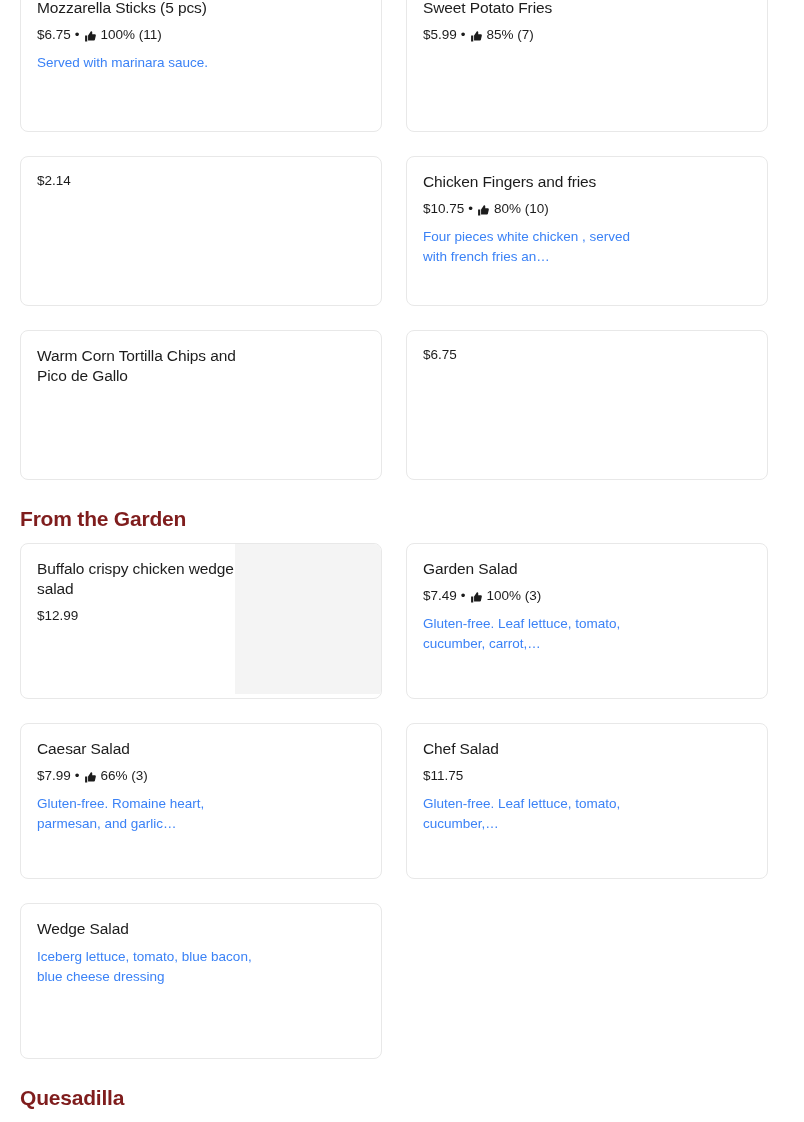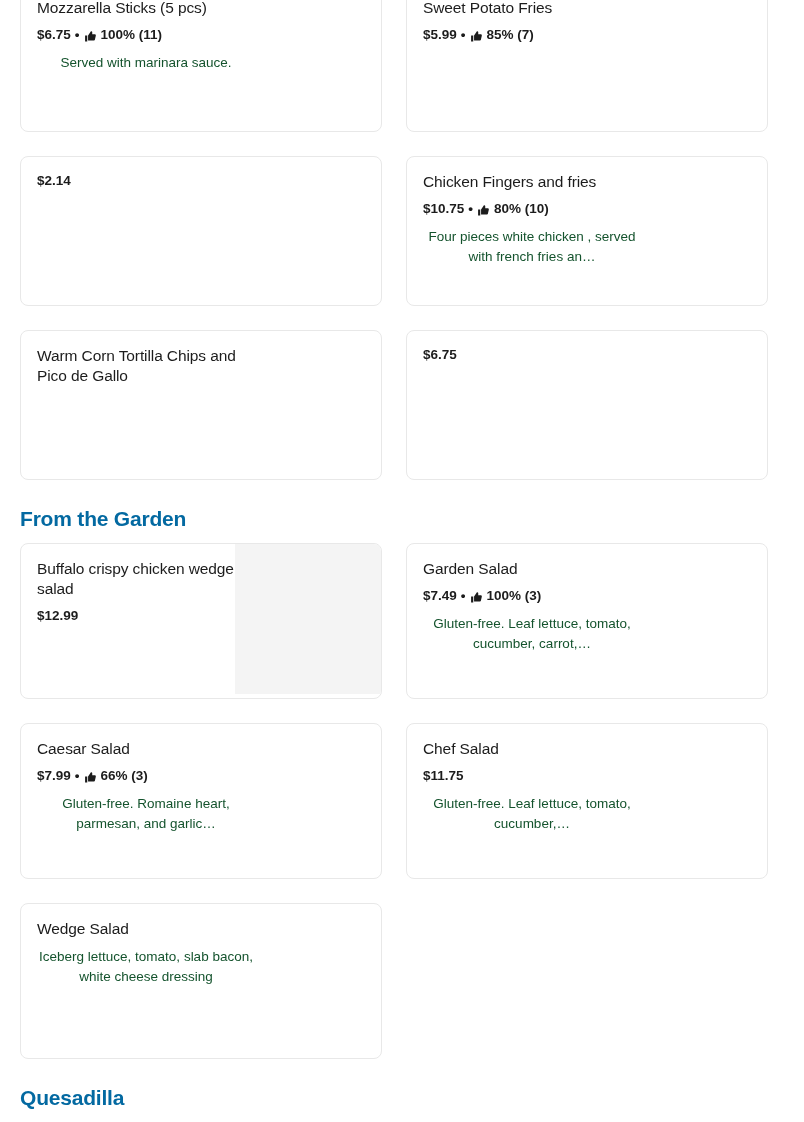--- a/index.html
+++ b/index.html
@@ -20,21 +20,21 @@
     padding: 0 20px;
     box-sizing: border-box;
   }
   .section {
     margin: 0;
   }
   .section-title {
     font-size: 21px;
     font-weight: bold;
     letter-spacing: -0.2px;
-    color: #0369a1;
+    color: #7f1d1d;
     margin: 26px 0 12px 0;
     line-height: 1.2;
   }
   .grid {
     display: flex;
     flex-wrap: wrap;
     gap: 24px 24px;
   }
   .card {
     position: relative;
@@ -65,40 +65,38 @@
   }
   .card-meta {
     font-size: 13.5px;
     line-height: 17px;
     color: #1c1c1c;
     margin: 0 0 10px 0;
     display: flex;
     align-items: center;
     gap: 4px;
     flex-wrap: wrap;
-    font-weight: bold;
   }
   .dot-sep {
     color: #1c1c1c;
   }
   .thumb-icon {
     display: inline-block;
     width: 13px;
     height: 13px;
     position: relative;
     top: 2px;
   }
   .card-desc {
     font-size: 13.5px;
     line-height: 20px;
-    color: #14532d;
+    color: #3b82f6;
     margin: 0;
     max-height: 40px;
     overflow: hidden;
-    text-align: center;
   }
   .card-image {
     position: absolute;
     right: 0;
     top: 0;
     width: 146px;
     height: 150px;
     background: #f4f4f4;
     z-index: 1;
   }
@@ -229,21 +227,21 @@
               <div class="card-title">Chef Salad</div>
               <div class="card-meta">
                 <span>$11.75</span>
               </div>
               <div class="card-desc">Gluten-free. Leaf lettuce, tomato, cucumber,…</div>
             </div>
           </div>
           <div class="card">
             <div class="card-inner">
               <div class="card-title">Wedge Salad</div>
-              <div class="card-desc">Iceberg lettuce, tomato, slab bacon, white cheese dressing</div>
+              <div class="card-desc">Iceberg lettuce, tomato, blue bacon, blue cheese dressing</div>
             </div>
           </div>
         </div>
       </div>
       <div class="section">
         <div class="section-title">Quesadilla</div>
         <div class="grid">
           <div class="card">
             <div class="card-inner">
               <div class="card-title"></div>

